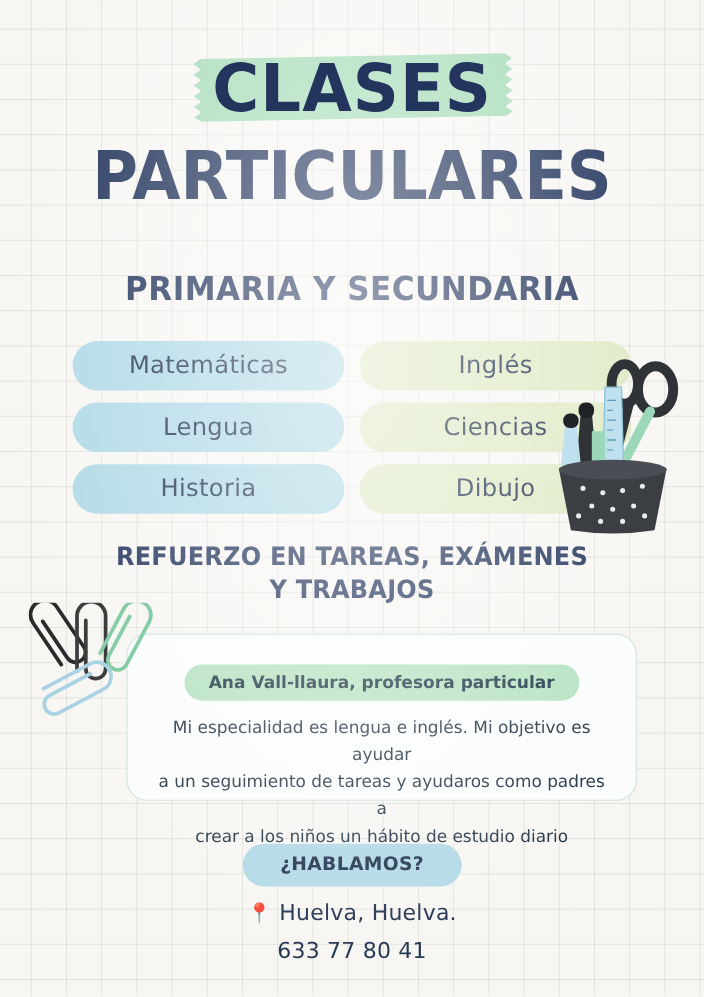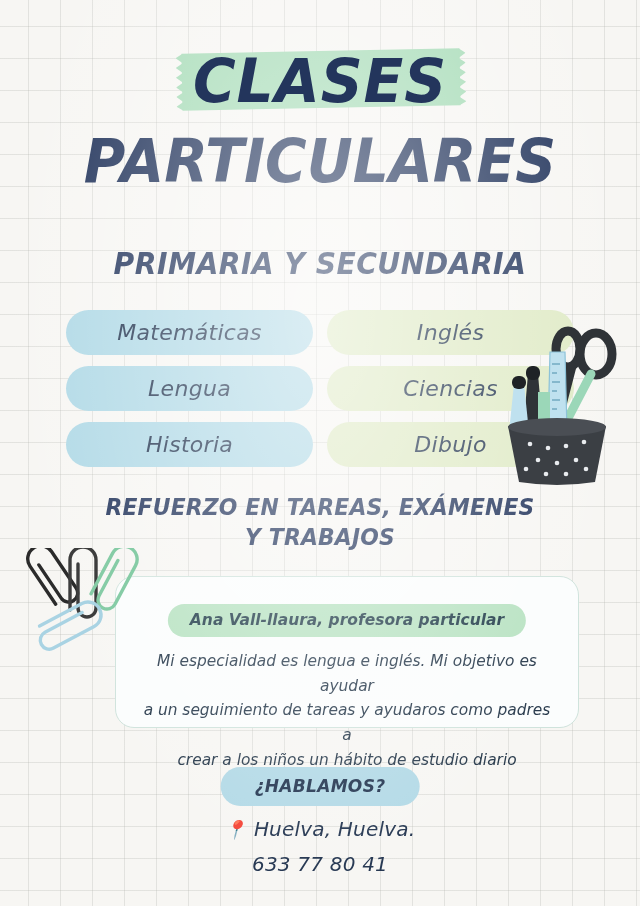--- a/index.html
+++ b/index.html
@@ -19,21 +19,20 @@
     position: relative;
     width: 640px;
     height: 906px;
     background-color: #f7f6f3;
     background-image:
       linear-gradient(to right, rgba(180,180,175,0.30) 1px, transparent 1px),
       linear-gradient(to bottom, rgba(180,180,175,0.30) 1px, transparent 1px);
     background-size: 32px 32px;
     background-position: -4px -6px;
     overflow: hidden;
-    font-style: italic;
   }
   #poster::after{
     content:"";
     position:absolute; inset:0;
     background:
       radial-gradient(ellipse at 50% 35%, rgba(255,255,255,0.55) 0%, rgba(255,255,255,0) 70%);
     pointer-events:none;
   }
 
   

